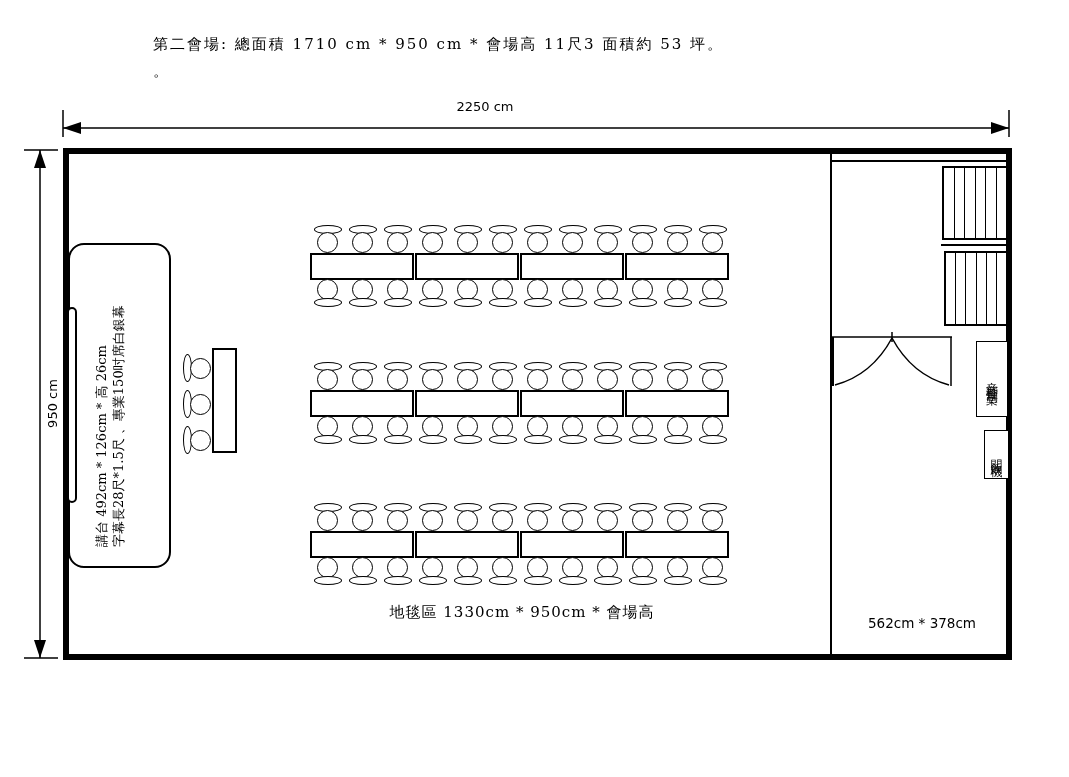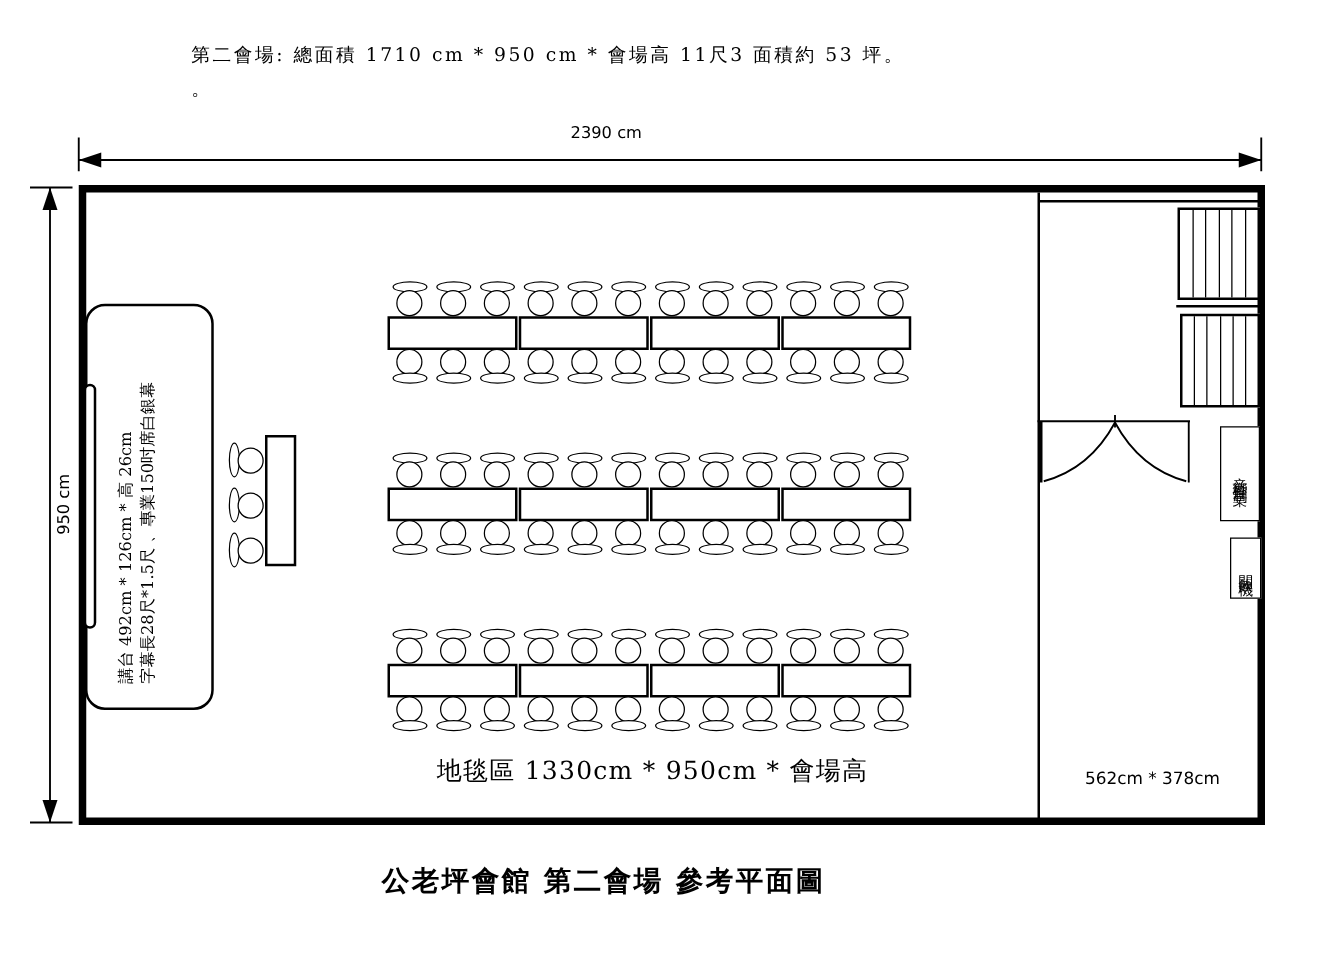--- a/index.html
+++ b/index.html
@@ -59,39 +59,39 @@
              display:flex;align-items:center;justify-content:center;}
   .vtext{writing-mode:vertical-rl;text-orientation:upright;font-size:12px;letter-spacing:3px;line-height:1;}
   #sound-desk{left:976px;top:341px;width:32px;height:76px;}
   #water-dispenser{left:984px;top:430px;width:25px;height:49px;}
   #backstage-name{position:absolute;left:832px;top:597px;width:180px;text-align:center;
                   font-size:15px;letter-spacing:7px;}
   #backstage-size{position:absolute;left:832px;top:615px;width:180px;text-align:center;font-size:13.5px;}
 
   
   #carpet-label{position:absolute;left:342px;top:603px;width:360px;text-align:center;
-                font-size:20px;letter-spacing:1px;}
+                font-size:15px;letter-spacing:1px;}
 
   
   #title{position:absolute;left:233px;top:690px;width:500px;text-align:center;
          font-size:22px;font-weight:bold;letter-spacing:2px;}
 
   svg{display:block;}
 </style>
 </head>
 <body>
 
 <div id="canvas">
 
   <div id="header" class="cjk">
     <div>第二會場: 總面積 1710 cm * 950 cm * 會場高 11尺3  面積約 53 坪。</div>
     <div>。</div>
   </div>
 
-  <div id="dim-w-label" class="num">2390 cm</div>
+  <div id="dim-w-label" class="num">2250 cm</div>
   <svg class="abs" style="left:56px;top:106px;" width="960" height="34" viewBox="0 0 960 34">
     <line x1="7" y1="4" x2="7" y2="31" stroke="#000" stroke-width="1.5"></line>
     <line x1="953" y1="4" x2="953" y2="31" stroke="#000" stroke-width="1.5"></line>
     <line x1="7" y1="22" x2="953" y2="22" stroke="#000" stroke-width="1.5"></line>
     <polygon points="7,22 25,16 25,28" fill="#000"></polygon>
     <polygon points="953,22 935,16 935,28" fill="#000"></polygon>
   </svg>
 
   <div id="dim-h-label" class="num">950 cm</div>
   <svg class="abs" style="left:22px;top:142px;" width="40" height="526" viewBox="0 0 40 526">
@@ -148,21 +148,20 @@
     <span class="vtext cjk">音響控制桌</span>
   </div>
   <div class="equip-box" id="water-dispenser">
     <span class="vtext cjk">開飲機</span>
   </div>
 
   <div id="backstage-size" class="num">562cm * 378cm</div>
 
   <div id="carpet-label" class="cjk">地毯區 1330cm * 950cm *  會場高</div>
 
-  <div id="title" class="cjk">公老坪會館  第二會場  參考平面圖</div>
 
 <div class="btable" style="left: 310px; top: 253px;"></div>
     <div class="chair n" style="left: 313.5px; top: 225px;">
       <span class="back"></span>
       <span class="seat"></span>
     </div>
     <div class="chair s" style="left: 313.5px; top: 279px;">
       <span class="seat"></span>
       <span class="back"></span>
     </div>

